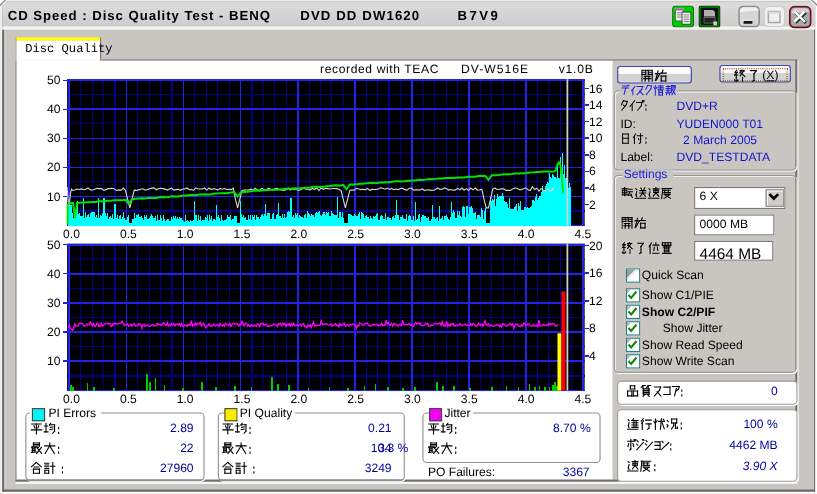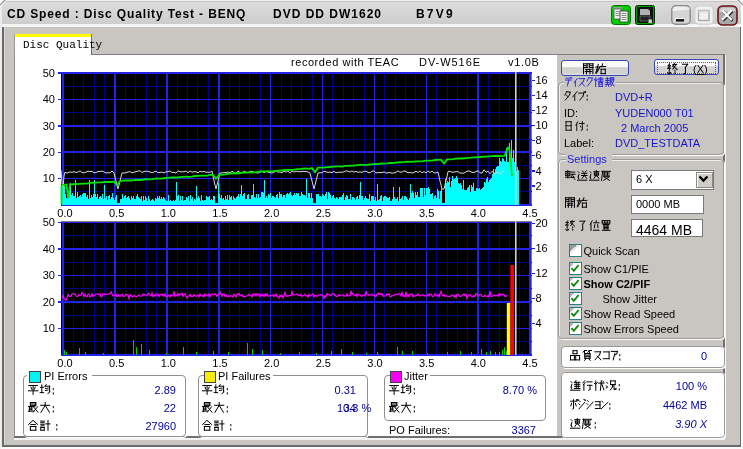--- a/index.html
+++ b/index.html
@@ -216,21 +216,21 @@
         <line x1="17.80" y1="3.90" x2="22.00" y2="3.90"></line>
         <line x1="28.80" y1="4.60" x2="28.80" y2="5.70"></line>
         <line x1="28.80" y1="8.90" x2="28.80" y2="10.00"></line>
       </g>
     </svg>
     <div class="t" style="left:-24px;top:385px;width:200px;text-align:right;font-size:11px;color:#00009c;">2.89</div>
     <div class="t" style="left:-24px;top:403px;width:200px;text-align:right;font-size:11px;color:#00009c;">22</div>
     <div class="t" style="left:-24px;top:421px;width:200px;text-align:right;font-size:11px;color:#00009c;">27960</div>
     <div class="abs" style="left:198px;top:375px;width:168px;height:60px;border:1px solid #8f8f8f;border-radius:4px;box-shadow:1px 1px 0 #ffffff, inset 1px 1px 0 rgba(255,255,255,.7)"></div>
     <div class="abs" style="left:204px;top:371px;width:10px;height:10px;background:#f8ec00;border:1px solid #444"></div>
-    <div class="t" style="left:216px;top:371px;font-size:11px;color:#000;background:#fff;padding:0 2px">PI Failures</div>
+    <div class="t" style="left:216px;top:371px;font-size:11px;color:#000;background:#fff;padding:0 2px">PI Quality</div>
     <svg class="jp" style="left:202px;top:384px" width="30" height="14" viewBox="0 0 30 14">
       <g stroke="#000" stroke-width="1.00" stroke-linecap="square" fill="none">
         <line x1="0.80" y1="1.50" x2="9.40" y2="1.50"></line>
         <line x1="3.00" y1="3.10" x2="3.80" y2="5.20"></line>
         <line x1="7.20" y1="3.10" x2="6.40" y2="5.20"></line>
         <line x1="0.30" y1="6.80" x2="9.90" y2="6.80"></line>
         <line x1="5.10" y1="1.50" x2="5.10" y2="10.40"></line>
         <line x1="13.80" y1="0.90" x2="13.80" y2="8.60"></line>
         <line x1="12.40" y1="3.30" x2="15.40" y2="3.30"></line>
         <line x1="12.20" y1="8.60" x2="15.60" y2="8.60"></line>
@@ -284,22 +284,23 @@
         <line x1="12.80" y1="7.50" x2="16.20" y2="7.50"></line>
         <line x1="16.20" y1="7.50" x2="16.20" y2="10.20"></line>
         <line x1="16.20" y1="10.20" x2="12.80" y2="10.20"></line>
         <line x1="12.80" y1="10.20" x2="12.80" y2="7.50"></line>
         <line x1="20.00" y1="0.50" x2="20.00" y2="10.30"></line>
         <line x1="17.80" y1="3.90" x2="22.00" y2="3.90"></line>
         <line x1="28.80" y1="4.60" x2="28.80" y2="5.70"></line>
         <line x1="28.80" y1="8.90" x2="28.80" y2="10.00"></line>
       </g>
     </svg>
-    <div class="t" style="left:156px;top:385px;width:200px;text-align:right;font-size:11px;color:#00009c;">0.31</div>
+    <div class="t" style="left:156px;top:385px;width:200px;text-align:right;font-size:11px;color:#00009c;">0.21</div>
     <div class="t" style="left:156px;top:403px;width:200px;text-align:right;font-size:11px;color:#00009c;">34</div>
+    <div class="t" style="left:156px;top:421px;width:200px;text-align:right;font-size:11px;color:#00009c;">3249</div>
     <div class="abs" style="left:384px;top:375px;width:160px;height:44px;border:1px solid #8f8f8f;border-radius:4px;box-shadow:1px 1px 0 #ffffff, inset 1px 1px 0 rgba(255,255,255,.7)"></div>
     <div class="abs" style="left:390px;top:371px;width:10px;height:10px;background:#f400f4;border:1px solid #444"></div>
     <div class="t" style="left:402px;top:371px;font-size:11px;color:#000;background:#fff;padding:0 2px">Jitter</div>
     <svg class="jp" style="left:389px;top:384px" width="30" height="14" viewBox="0 0 30 14">
       <g stroke="#000" stroke-width="1.00" stroke-linecap="square" fill="none">
         <line x1="0.80" y1="1.50" x2="9.40" y2="1.50"></line>
         <line x1="3.00" y1="3.10" x2="3.80" y2="5.20"></line>
         <line x1="7.20" y1="3.10" x2="6.40" y2="5.20"></line>
         <line x1="0.30" y1="6.80" x2="9.90" y2="6.80"></line>
         <line x1="5.10" y1="1.50" x2="5.10" y2="10.40"></line>
@@ -645,21 +646,21 @@
     <div class="abs" style="left:570px;top:308px;width:5px;height:5px;background:linear-gradient(135deg,#b8b8b8 40%,transparent 40%)"></div>
     <svg class="abs" style="left:569px;top:307px" width="12" height="12" viewBox="0 0 12 12">
       <path d="M2.4 6.2 L4.8 8.8 L9.6 3" stroke="#0d8a0d" stroke-width="1.9" fill="none"></path>
     </svg>
     <div class="t" style="left:583.5px;top:308.5px;font-size:11px;color:#000;">Show Read Speed</div>
     <div class="abs" style="left:569px;top:322px;width:11px;height:11px;background:#fff;border:1.3px solid #2a8080"></div>
     <div class="abs" style="left:570px;top:323px;width:5px;height:5px;background:linear-gradient(135deg,#b8b8b8 40%,transparent 40%)"></div>
     <svg class="abs" style="left:569px;top:322px" width="12" height="12" viewBox="0 0 12 12">
       <path d="M2.4 6.2 L4.8 8.8 L9.6 3" stroke="#0d8a0d" stroke-width="1.9" fill="none"></path>
     </svg>
-    <div class="t" style="left:583.5px;top:323.5px;font-size:11px;color:#000;">Show Errors Speed</div>
+    <div class="t" style="left:583.5px;top:323.5px;font-size:11px;color:#000;">Show Write Scan</div>
     <div class="abs" style="left:561px;top:346px;width:162px;height:20px;background:#fff;border:1px solid #9a9a9a;border-radius:4px;box-shadow:1px 1px 0 #fff"></div>
     <svg class="jp" style="left:570px;top:350px" width="55" height="14" viewBox="0 0 55 14">
       <g stroke="#000" stroke-width="1.00" stroke-linecap="square" fill="none">
         <line x1="3.00" y1="0.70" x2="7.00" y2="0.70"></line>
         <line x1="7.00" y1="0.70" x2="7.00" y2="3.70"></line>
         <line x1="7.00" y1="3.70" x2="3.00" y2="3.70"></line>
         <line x1="3.00" y1="3.70" x2="3.00" y2="0.70"></line>
         <line x1="0.50" y1="5.50" x2="4.40" y2="5.50"></line>
         <line x1="4.40" y1="5.50" x2="4.40" y2="9.90"></line>
         <line x1="4.40" y1="9.90" x2="0.50" y2="9.90"></line>

